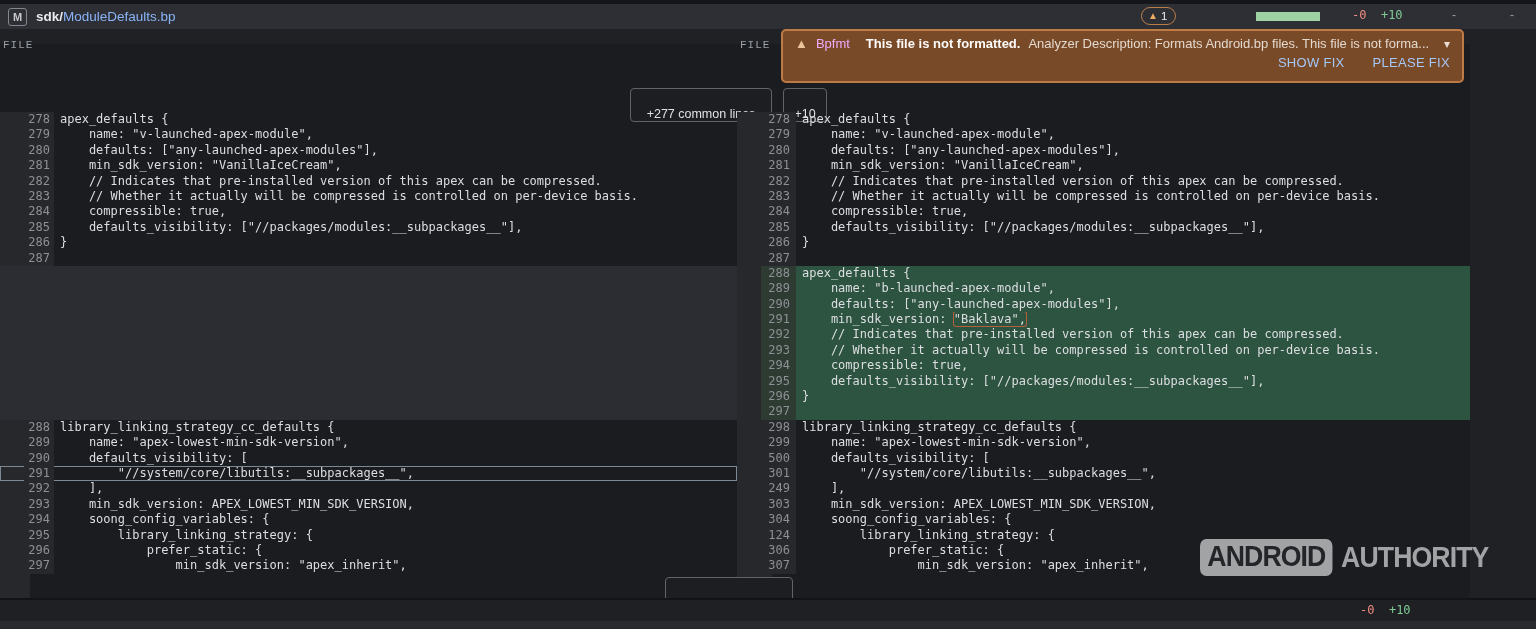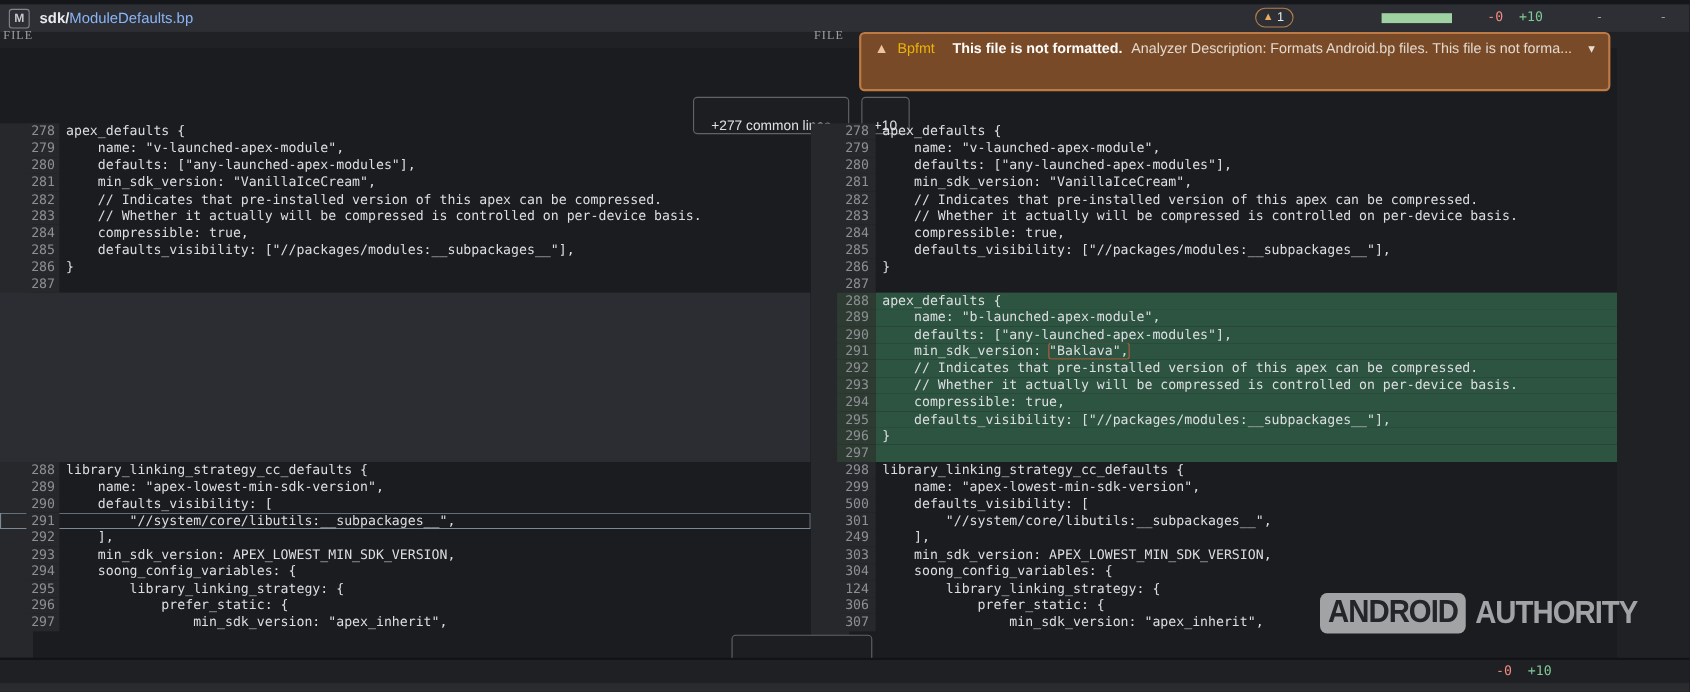--- a/index.html
+++ b/index.html
@@ -18,30 +18,30 @@
   .warn-pill{position:absolute;left:1141px;top:3px;height:16px;padding:0 8px 0 6px;
              border:1.5px solid #b87e4a;border-radius:10px;display:inline-flex;align-items:center;gap:3px;
              color:#e8eaed;font-size:11.5px;cursor:pointer;}
   .warn-pill .tri{color:#eda95e;font-size:10px;line-height:1;}
   .size-bar{position:absolute;left:1256px;top:8px;width:64px;height:9px;background:#9fd2a2;}
   .hdr-delta{position:absolute;left:1352px;top:4px;font-family:"DejaVu Sans Mono",monospace;font-size:12px;}
   .red{color:#f28b82;} .grn{color:#81c995;}
   .hdr-dash1{position:absolute;left:1452px;top:4px;color:#9aa0a6;font-size:12px;}
   .hdr-dash2{position:absolute;left:1510px;top:4px;color:#9aa0a6;font-size:12px;}
 
-  .file-label{position:absolute;top:26px;color:#9aa0a6;font-size:11px;letter-spacing:1px;
-              font-family:Liberation Serif, serif;}
+  .file-label{position:absolute;top:39px;color:#9aa0a6;font-size:11px;letter-spacing:1px;
+              font-family:Liberation Mono, monospace;}
   .file-label.l{left:3px;} .file-label.r{left:740px;}
 
   
   .banner{position:absolute;left:781px;top:29px;width:683px;height:54px;box-sizing:border-box;
           background:#794a27;border:2px solid #bd7a45;border-radius:5px;padding:5px 12px 4px 12px;}
   .banner-row1{display:flex;align-items:center;gap:8px;white-space:nowrap;overflow:hidden;}
   .banner .tri{color:#ecc59c;font-size:13px;}
-  .banner .name{color:#eab308;font-size:13px;margin-right:8px;}
+  .banner .name{color:#f0abfc;font-size:13px;margin-right:8px;}
   .banner .headline{color:#fdfcfb;font-size:13px;font-weight:700;}
   .banner .desc{color:#e3d9cf;font-size:13px;overflow:hidden;text-overflow:ellipsis;}
   .banner .chev{margin-left:auto;color:#e9ddd2;font-size:12px;cursor:pointer;}
   .banner-row2{display:flex;justify-content:flex-end;gap:28px;margin-top:4px;}
   .banner-link{color:#a5c8fa;font-size:13px;font-weight:500;letter-spacing:.3px;cursor:pointer;}
 
   
   .chip{position:absolute;box-sizing:border-box;height:21px;background:#1d1e22;
         border:1px solid #606469;border-radius:4px;color:#dfe1e5;font-size:12.5px;
         font-family:"Liberation Sans",sans-serif;line-height:18px;text-align:center;cursor:pointer;padding:16px 10px;}
@@ -108,20 +108,24 @@
   <div class="file-label r">FILE</div>
 
   <div class="banner">
     <div class="banner-row1">
       <span class="tri">▲</span>
       <span class="name">Bpfmt</span>
       <span class="headline">This file is not formatted.</span>
       <span class="desc">Analyzer Description: Formats Android.bp files. This file is not forma...</span>
       <span class="chev">▾</span>
     </div>
+    <div class="banner-row2">
+      <span class="banner-link">SHOW FIX</span>
+      <span class="banner-link">PLEASE FIX</span>
+    </div>
   </div>
 
   <button class="chip c277">+277 common lines</button>
   <button class="chip c10">+10</button>
 
   <div class="pane pane-left" id="pane-left">
       <div class="drow common"><span class="lnum">278</span><span class="code">apex_defaults {</span></div>
       <div class="drow common"><span class="lnum">279</span><span class="code">    name: "v-launched-apex-module",</span></div>
       <div class="drow common"><span class="lnum">280</span><span class="code">    defaults: ["any-launched-apex-modules"],</span></div>
       <div class="drow common"><span class="lnum">281</span><span class="code">    min_sdk_version: "VanillaIceCream",</span></div>

